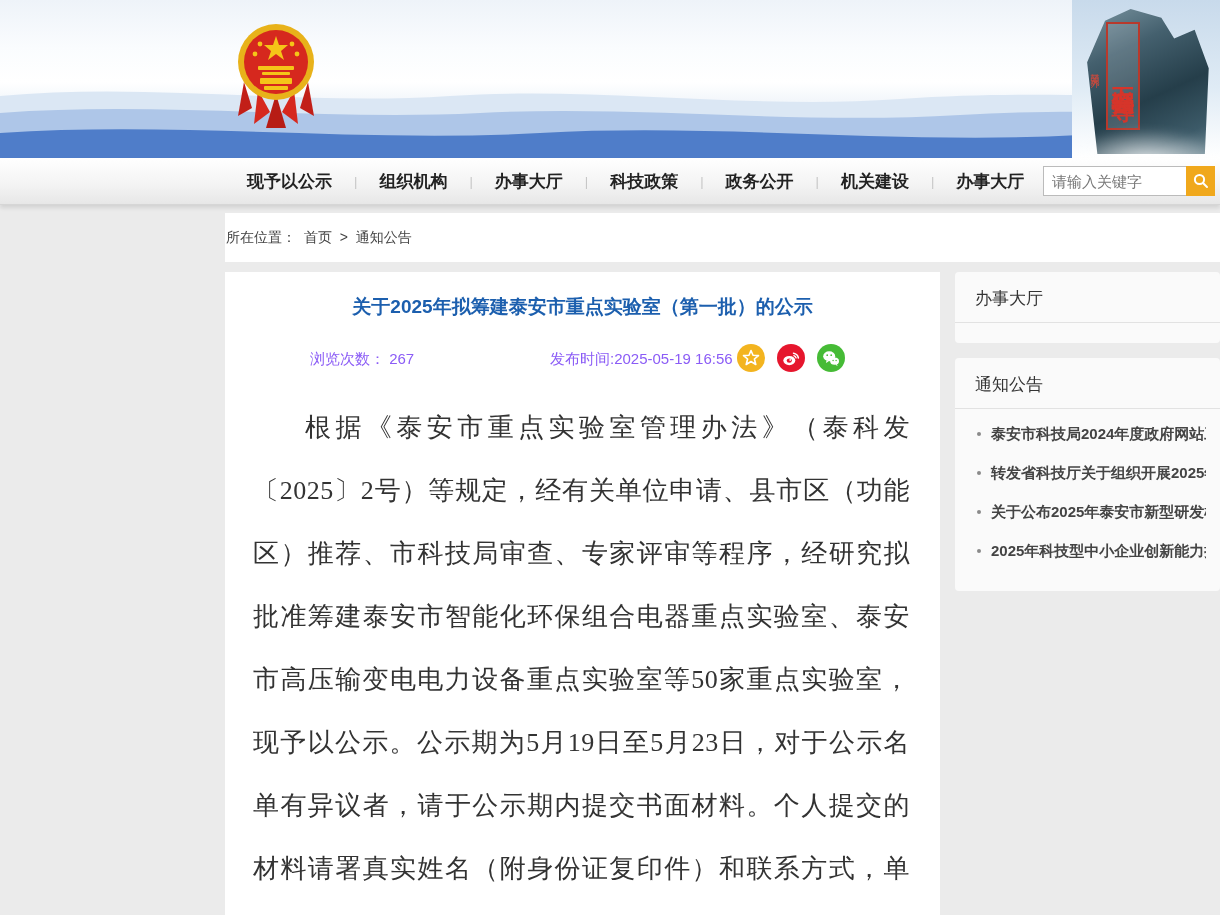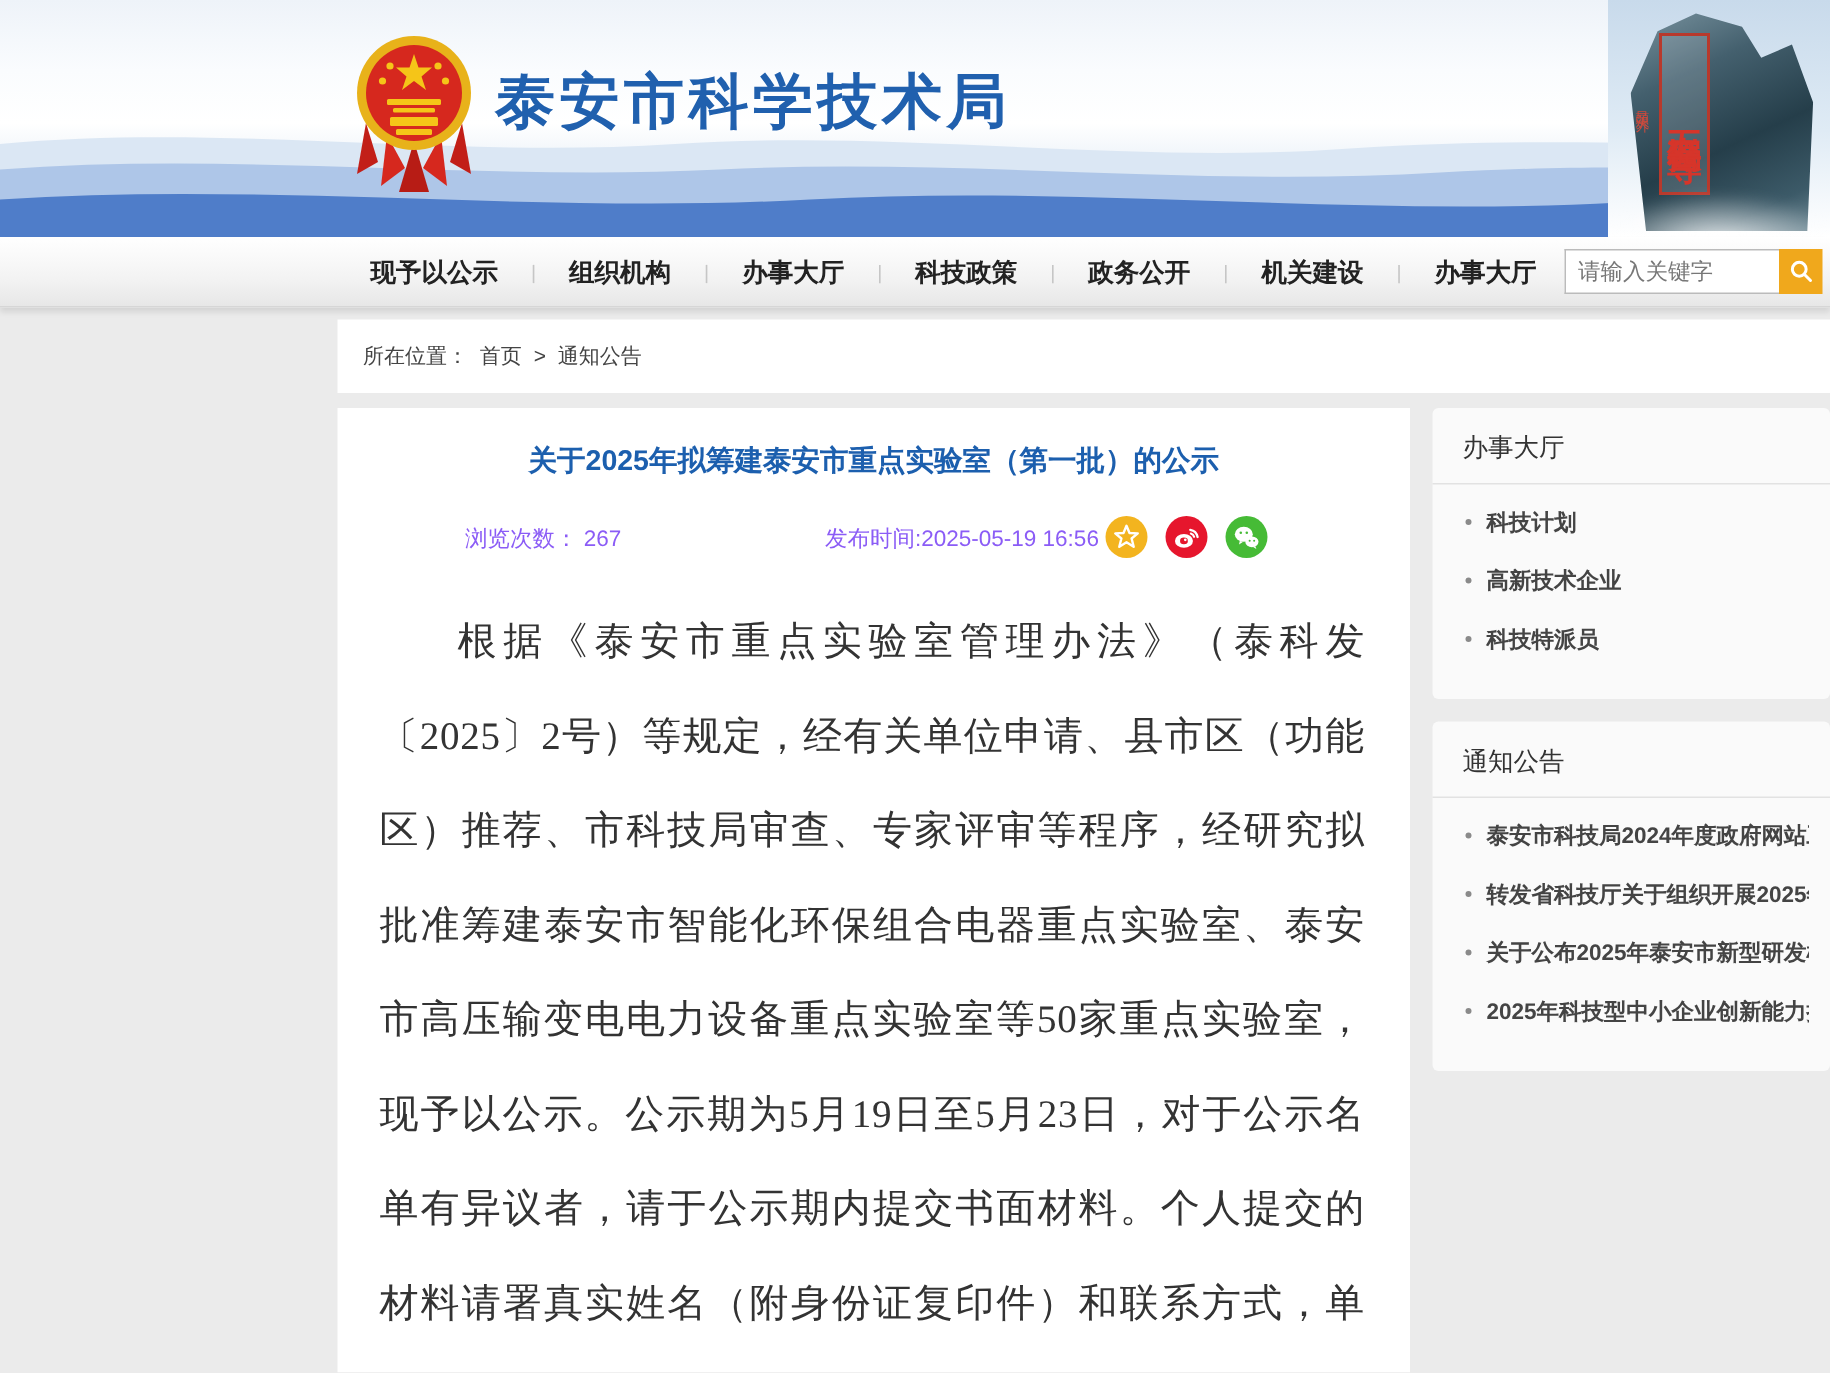--- a/index.html
+++ b/index.html
@@ -46,21 +46,21 @@
   .nav-sep { color:#c6c6c6; font-size:13px; }
   .search-box { position:absolute; right:5px; top:8px; height:30px; display:flex; }
   .search-input { width:143px; height:30px; border:1px solid #bbb; border-right:none;
     padding:10px 8px; font-size:15px; color:#333; background:#fff; outline:none;
     font-family:"Liberation Sans", sans-serif; }
   .search-input::placeholder { color:#777; }
   .search-btn { width:29px; height:30px; background:#f0a81c; border:none; cursor:pointer;
     display:flex; align-items:center; justify-content:center; }
   
   .breadcrumb-bar { position:absolute; left:225px; top:213px; width:995px; height:49px; background:#fff; }
-  .breadcrumb { padding-left:17px; line-height:49px; font-size:14px; color:#444; }
+  .breadcrumb { padding-left:1px; line-height:49px; font-size:14px; color:#444; }
   .breadcrumb .crumb-link { color:#444; cursor:pointer; }
   .breadcrumb span { margin-right:4px; }
   
   .main-col { position:absolute; left:225px; top:272px; width:715px; height:643px; background:#fff; }
   .article-title { margin-top:22px; text-align:center; font-size:19px; font-weight:bold; color:#1c5fae; }
   .article-meta { position:relative; height:30px; margin-top:24px; font-size:15px; color:#8b5cf6; }
   .meta-views { position:absolute; left:85px; top:6px; }
   .meta-pub { position:absolute; left:314px; top:6px;margin-left:11px; }
   .share-icons { position:absolute; left:512px; top:0; display:flex; gap:12px; }
   .share-icon { width:28px; height:28px; border-radius:50%; display:flex;
@@ -104,21 +104,20 @@
     <circle cx="24" cy="24" r="2.4" fill="#f5c518"></circle>
     <circle cx="56" cy="24" r="2.4" fill="#f5c518"></circle>
     <circle cx="19" cy="34" r="2.4" fill="#f5c518"></circle>
     <circle cx="61" cy="34" r="2.4" fill="#f5c518"></circle>
     <rect x="22" y="46" width="36" height="4" rx="1" fill="#f5c518"></rect>
     <rect x="26" y="52" width="28" height="3" rx="1" fill="#f5c518"></rect>
     <rect x="24" y="58" width="32" height="6" rx="1" fill="#f5c518"></rect>
     <rect x="28" y="66" width="24" height="4" rx="1" fill="#f5c518"></rect>
   </svg>
 
-  <div class="site-title">泰安市科学技术局</div>
 
   <div class="stone">
     <div class="rock"></div>
     <div class="rock-side-text">昂頭天外</div>
     <div class="rock-plaque">五嶽獨尊</div>
     <div class="mist"></div>
   </div>
 </div>
 
 <div class="navbar">
@@ -196,25 +195,20 @@
       </div>
     </div>
   </div>
 
   <div class="article-body">根据《泰安市重点实验室管理办法》（泰科发〔2025〕2号）等规定，经有关单位申请、县市区（功能区）推荐、市科技局审查、专家评审等程序，经研究拟批准筹建泰安市智能化环保组合电器重点实验室、泰安市高压输变电电力设备重点实验室等50家重点实验室，现予以公示。公示期为5月19日至5月23日，对于公示名单有异议者，请于公示期内提交书面材料。个人提交的材料请署真实姓名（附身份证复印件）和联系方式，单位提交的材料请加盖所在单位公章；匿名异议、超出期限的异议不予受理。</div>
 </div>
 
 <div class="sidebar">
   <div class="side-card">
     <div class="side-card-title">办事大厅</div>
-    <ul class="side-list">
-      <li class="side-item">科技计划</li>
-      <li class="side-item">高新技术企业</li>
-      <li class="side-item">科技特派员</li>
-    </ul>
   </div>
 
   <div class="side-card">
     <div class="side-card-title">通知公告</div>
     <ul class="side-list">
       <li class="side-item">泰安市科技局2024年度政府网站工...</li>
       <li class="side-item">转发省科技厅关于组织开展2025年...</li>
       <li class="side-item">关于公布2025年泰安市新型研发机...</li>
       <li class="side-item">2025年科技型中小企业创新能力提...</li>
     </ul>

